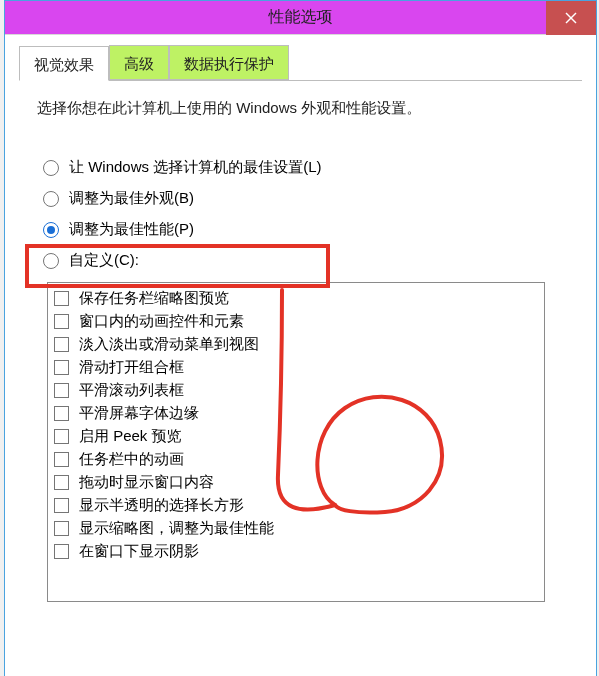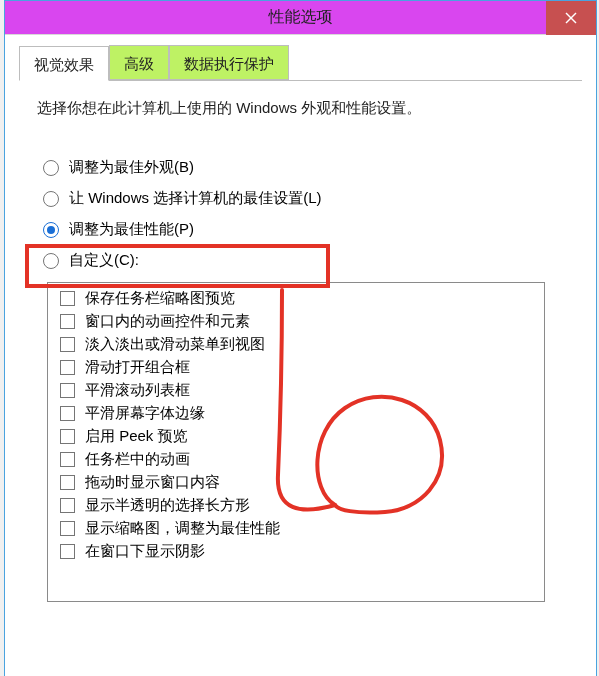--- a/index.html
+++ b/index.html
@@ -110,21 +110,21 @@
     display: none;
   }
   .radio-row.selected .radio-ctl .dot { display: block; }
 
   .listbox {
     margin: 8px 0 0 10px;
     border: 1px solid #8a8a8a;
     width: 498px;
     height: 320px;
     overflow: hidden;
-    padding: 4px 12px;
+    padding: 4px 6px;
     background: #fff;
   }
   .chk-row {
     display: flex;
     align-items: center;
     padding: 2px 0;
     font-size: 15px;
     cursor: pointer;
   }
   .chk-ctl {
@@ -183,25 +183,25 @@
         <span>数据执行保护</span>
       </div>
     </div>
 
     <div class="tabpage">
       <div class="intro">选择你想在此计算机上使用的 Windows 外观和性能设置。</div>
 
       <div class="radio-group">
         <div class="radio-row">
           <span class="radio-ctl"></span>
-          <span>调整为最佳外观(B)</span>
+          <span>让 Windows 选择计算机的最佳设置(L)</span>
         </div>
         <div class="radio-row">
           <span class="radio-ctl"></span>
-          <span>让 Windows 选择计算机的最佳设置(L)</span>
+          <span>调整为最佳外观(B)</span>
         </div>
         <div class="radio-row selected">
           <span class="radio-ctl">
               <span class="dot"></span>
             </span>
           <span>调整为最佳性能(P)</span>
         </div>
         <div class="radio-row">
           <span class="radio-ctl"></span>
           <span>自定义(C):</span>

